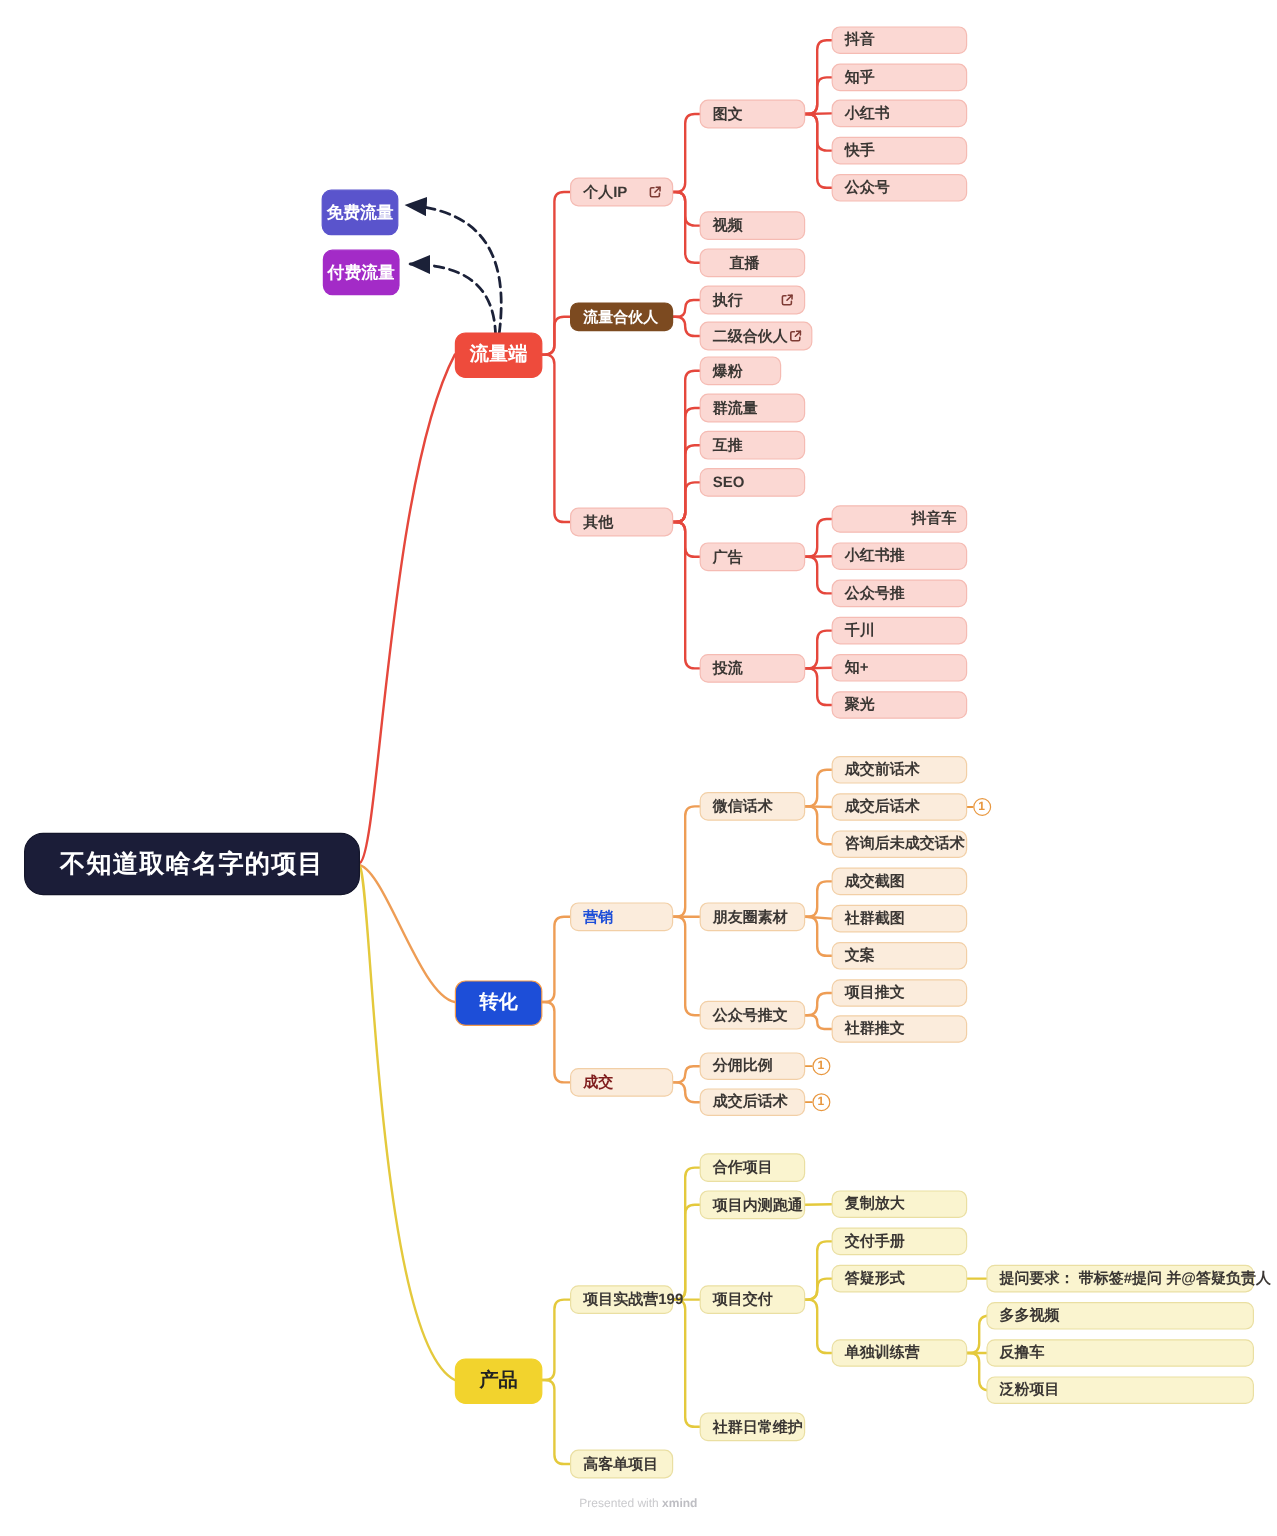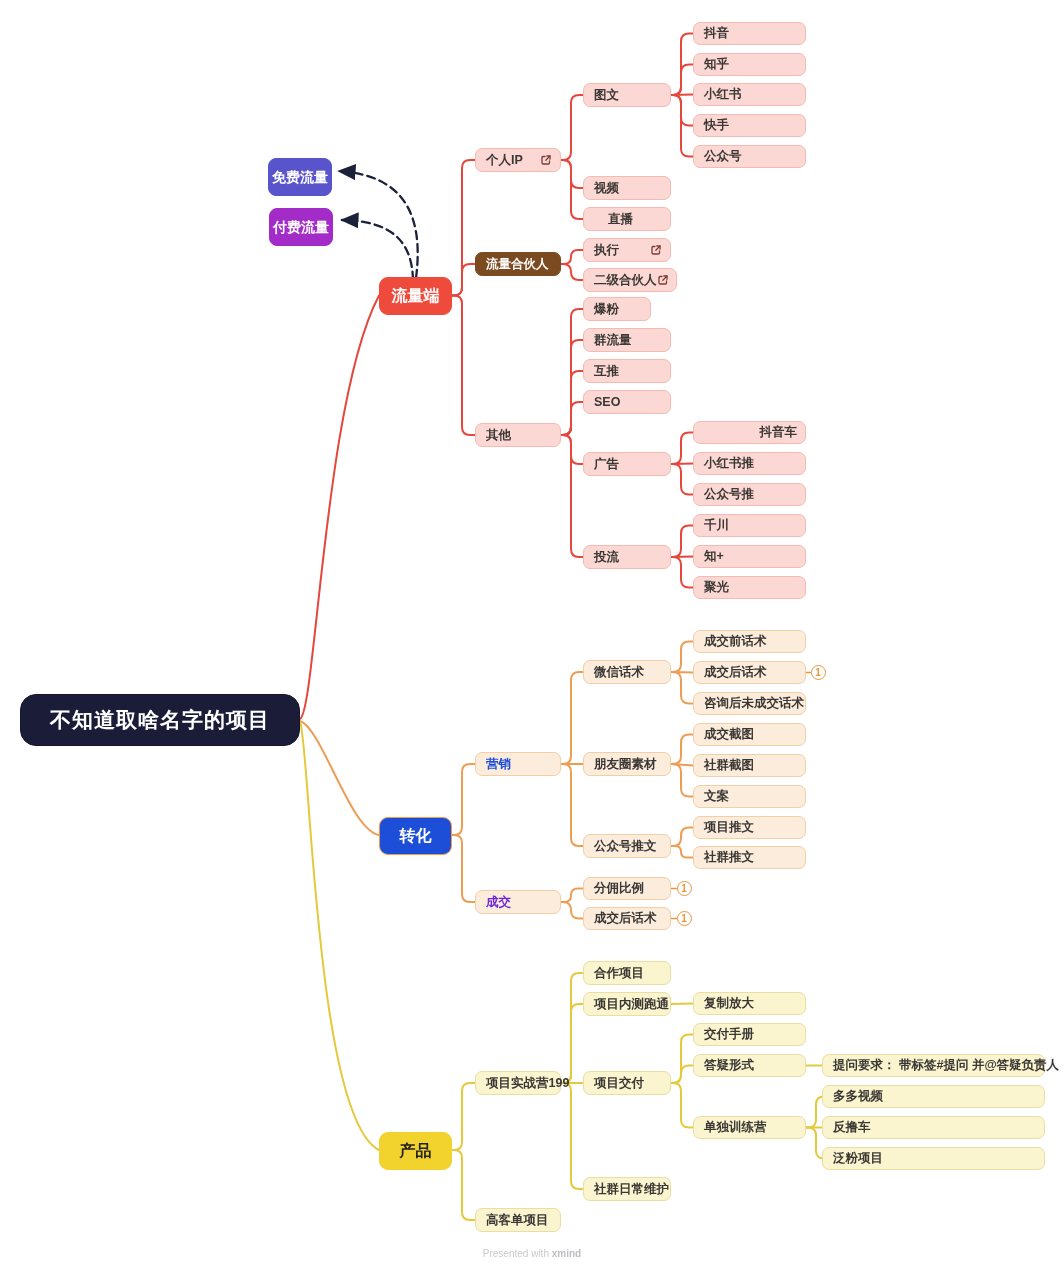--- a/index.html
+++ b/index.html
@@ -203,21 +203,21 @@
       </div>
       <div class="node" style="left: 693px; top: 576px; width: 113px; height: 23px; background: rgb(251, 216, 211); border: 1px solid rgb(245, 187, 179); color: rgb(59, 55, 52);">
         <span>聚光</span>
       </div>
       <div class="node centered sz-branch" style="left: 379px; top: 817px; width: 73px; height: 36px; background: #1d4ed8; border: 1px solid rgb(242, 153, 74); color: rgb(255, 255, 255);">
         <span>转化</span>
       </div>
       <div class="node" style="left: 475px; top: 752px; width: 86px; height: 24px; background: rgb(251, 236, 220); border: 1px solid rgb(242, 207, 166); color: #1d4ed8; text-align: right;">
         <span>营销</span>
       </div>
-      <div class="node" style="left: 475px; top: 890px; width: 86px; height: 24px; background: rgb(251, 236, 220); border: 1px solid rgb(242, 207, 166); color: #6d28d9;">
+      <div class="node" style="left: 475px; top: 890px; width: 86px; height: 24px; background: rgb(251, 236, 220); border: 1px solid rgb(242, 207, 166); color: #7f1d1d;">
         <span>成交</span>
       </div>
       <div class="node" style="left: 583px; top: 660px; width: 88px; height: 24px; background: rgb(251, 236, 220); border: 1px solid rgb(242, 207, 166); color: rgb(59, 55, 52);">
         <span>微信话术</span>
       </div>
       <div class="node" style="left: 583px; top: 752px; width: 88px; height: 24px; background: rgb(251, 236, 220); border: 1px solid rgb(242, 207, 166); color: rgb(59, 55, 52);">
         <span>朋友圈素材</span>
       </div>
       <div class="node" style="left: 583px; top: 834px; width: 88px; height: 24px; background: rgb(251, 236, 220); border: 1px solid rgb(242, 207, 166); color: rgb(59, 55, 52);">
         <span>公众号推文</span>

